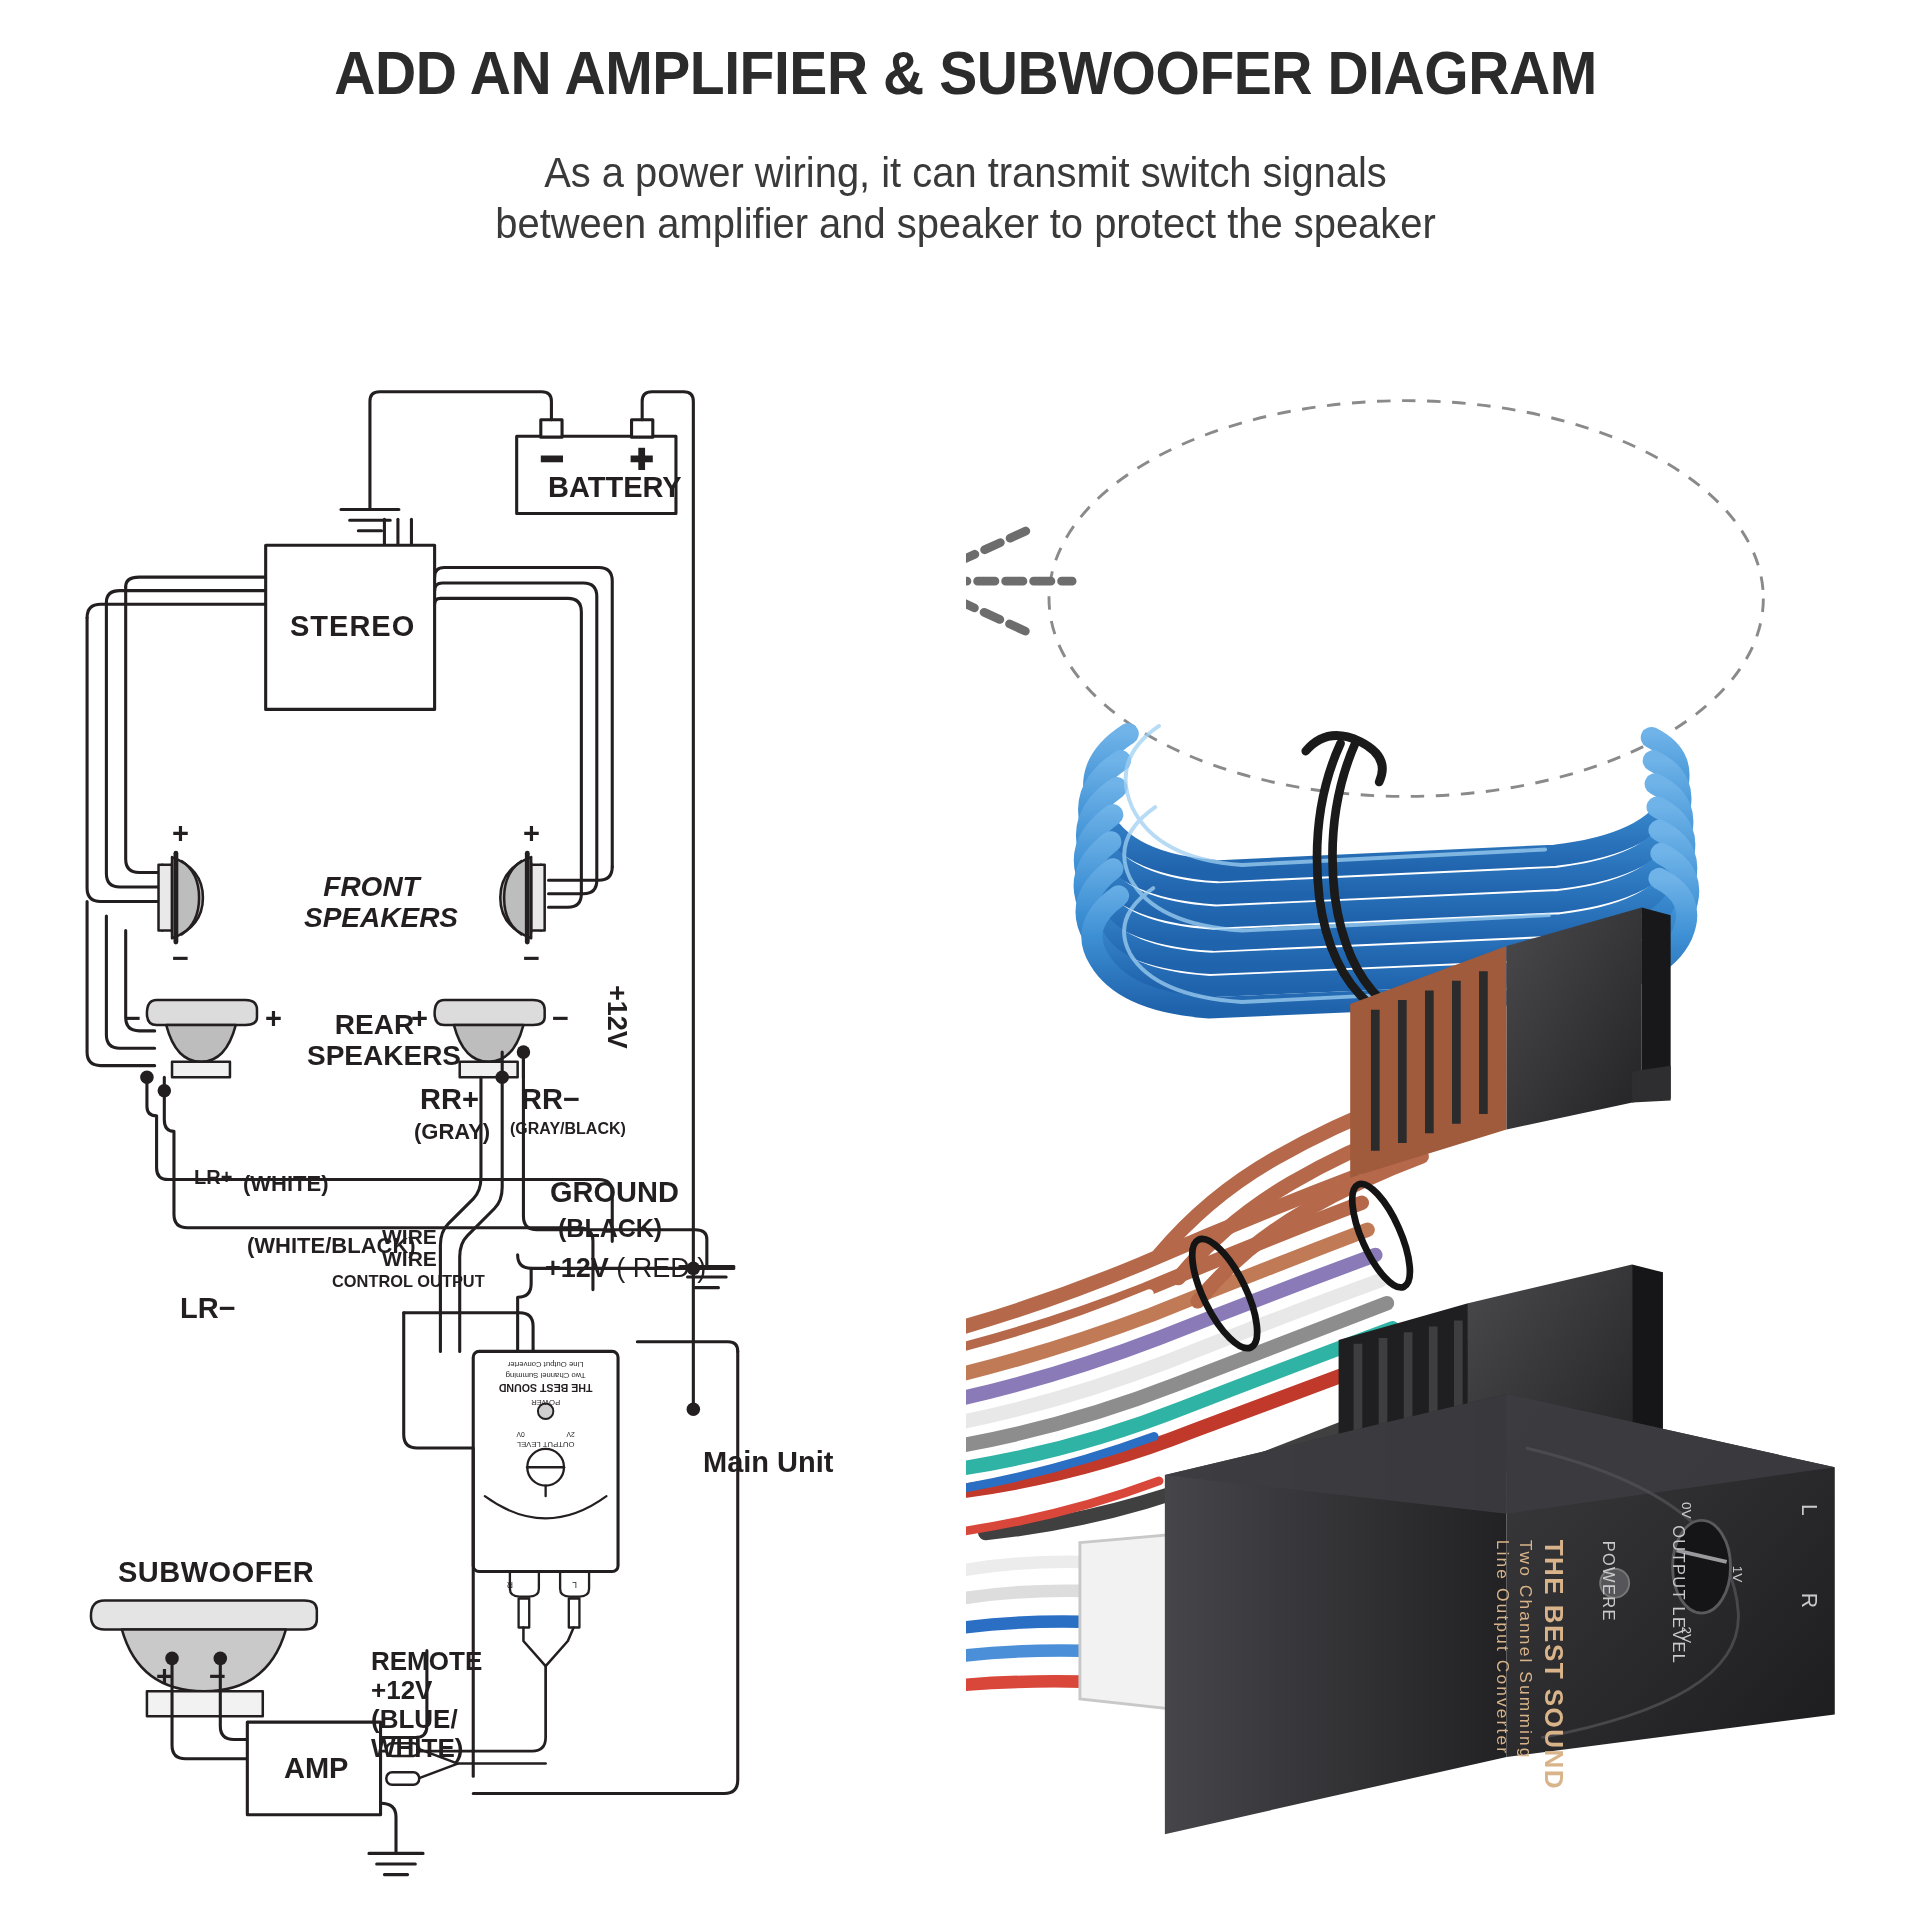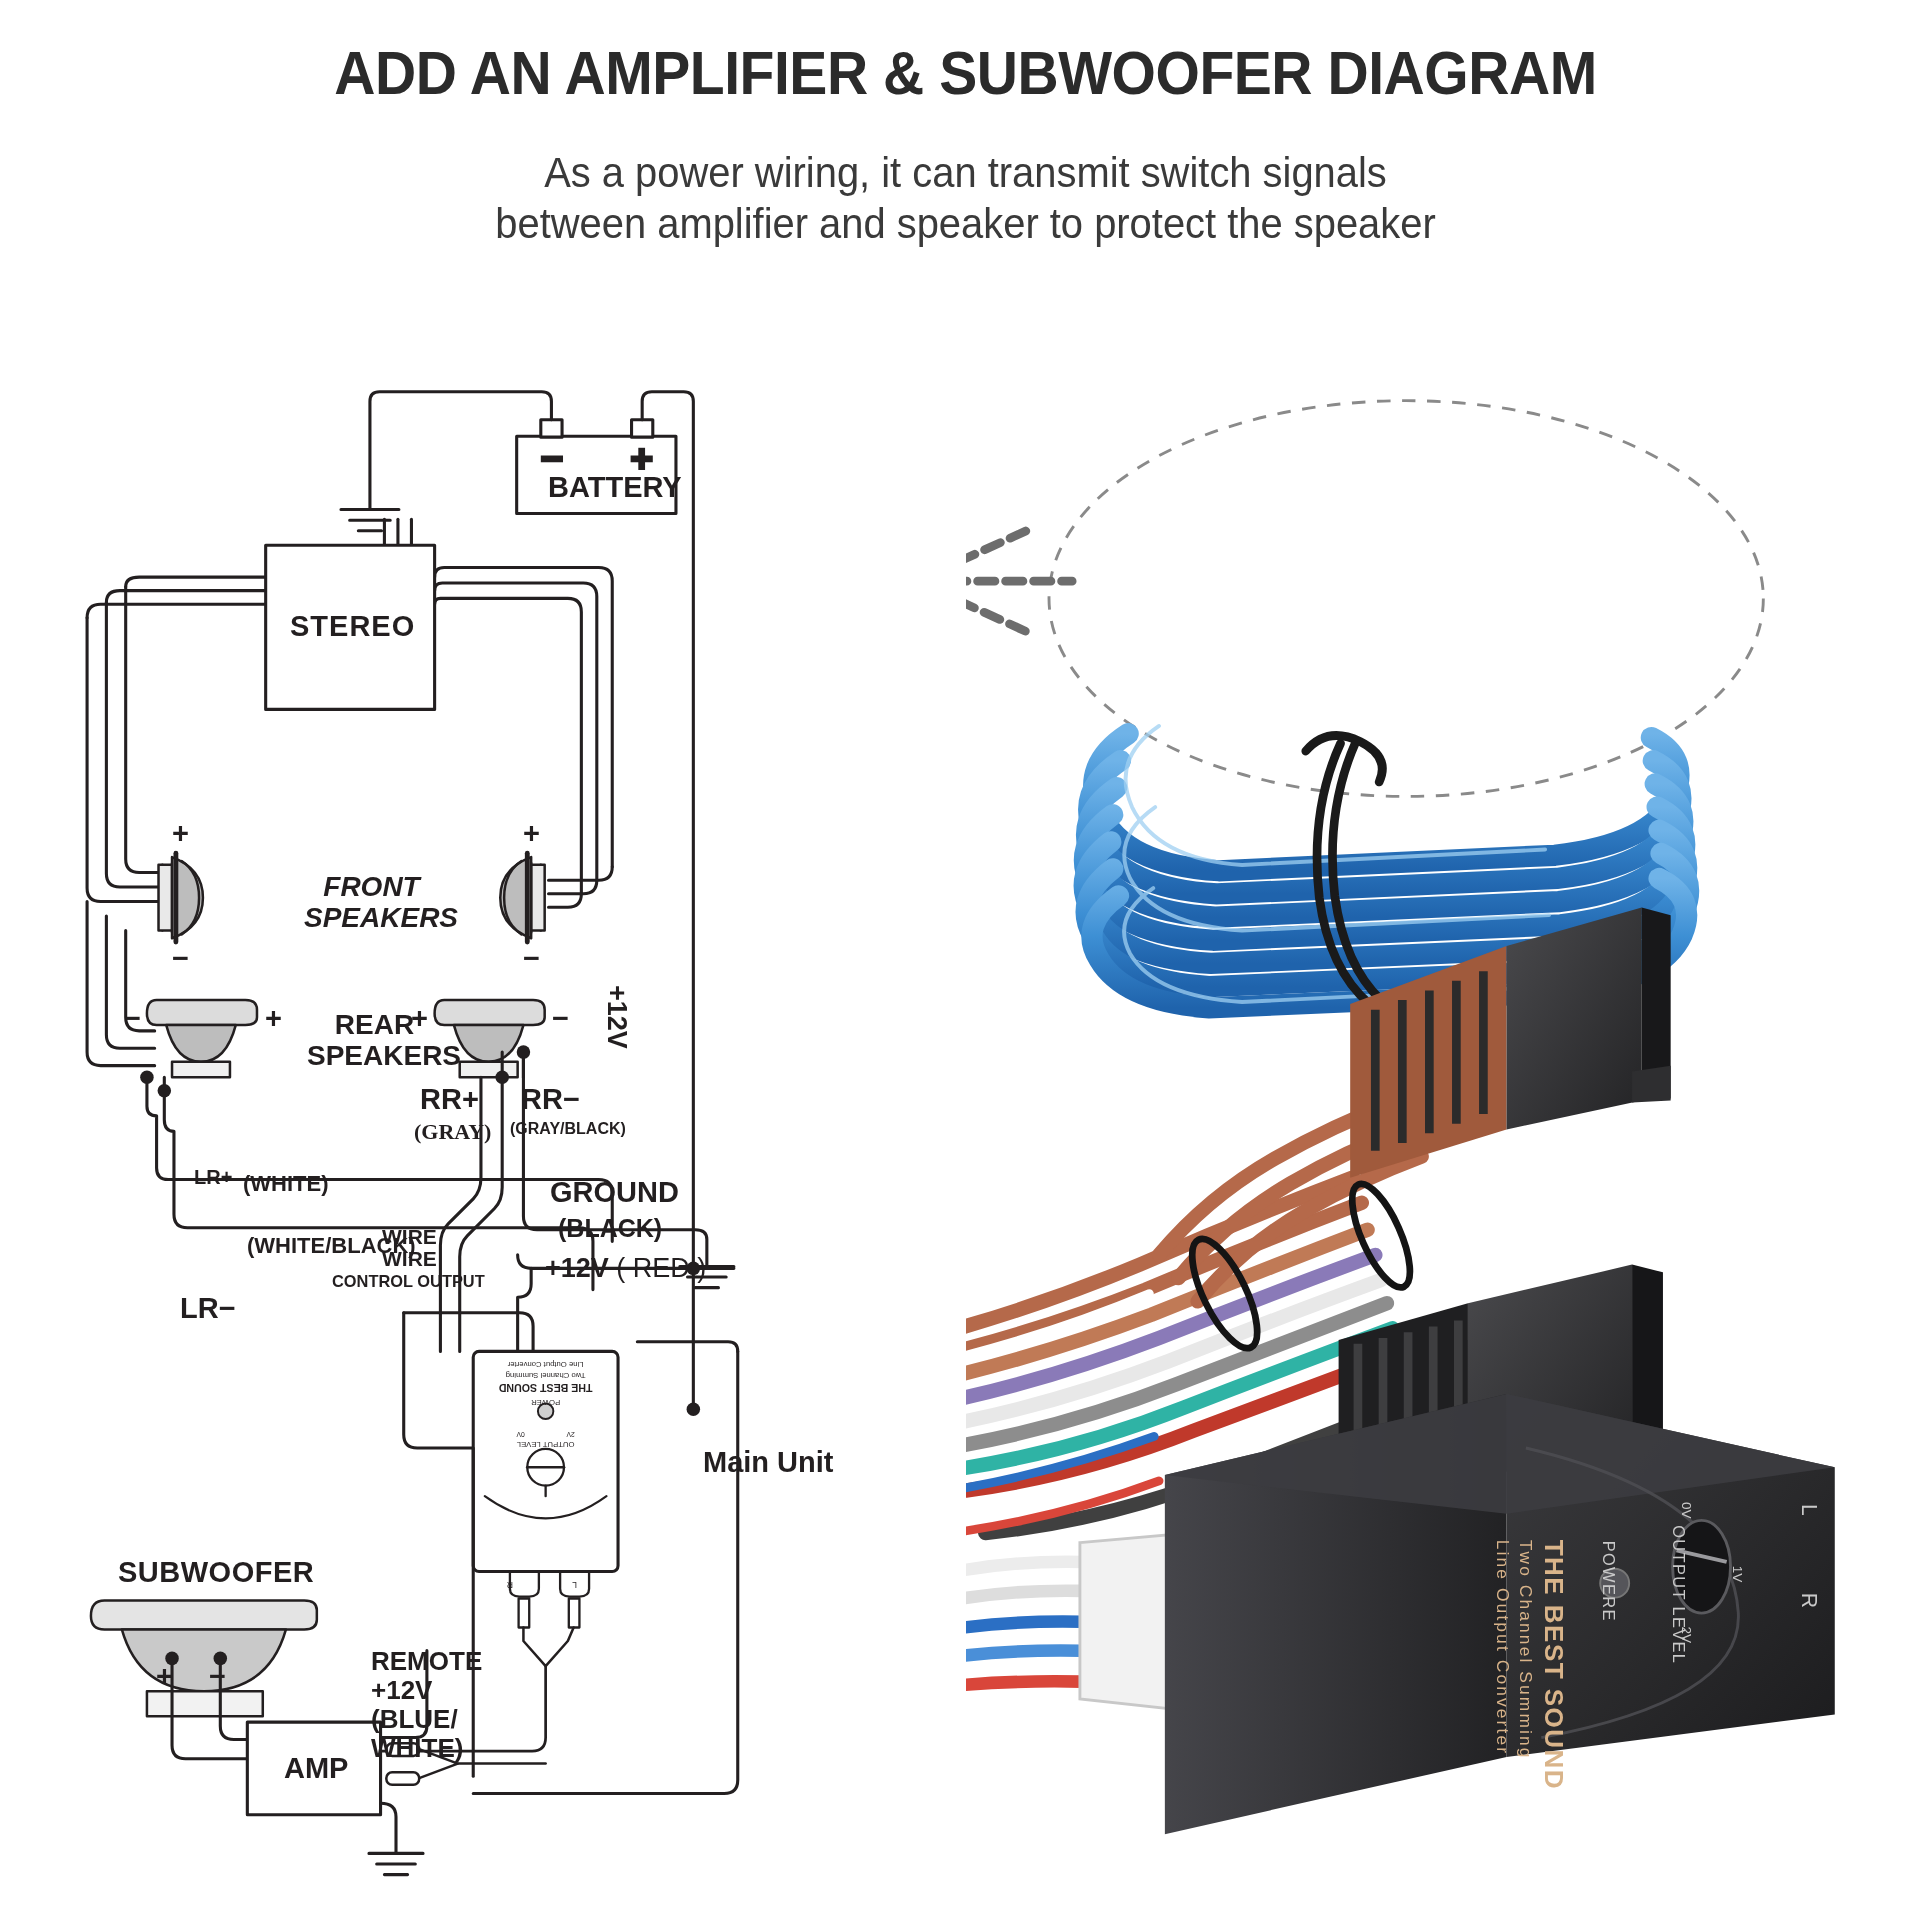--- a/index.html
+++ b/index.html
@@ -234,21 +234,21 @@
     <span>SPEAKERS</span>
   </div>
   <div class="dlabel" style="left:66px;top:616px;font-size:29px;">−</div>
   <div class="dlabel" style="left:207px;top:616px;font-size:29px;">+</div>
   <div class="dlabel" style="left:353px;top:616px;font-size:29px;">+</div>
   <div class="dlabel" style="left:494px;top:616px;font-size:29px;">−</div>
 
   <div class="dlabel" style="left:574px;top:599px;font-size:27px;transform:rotate(90deg);transform-origin:left top;">+12V</div>
 
   <div class="dlabel" style="left:362px;top:697px;font-size:29px;">RR+</div>
-  <div class="dlabel" style="left:356px;top:734px;font-size:22px;font-family:Liberation Serif, serif;">(GRAY)</div>
+  <div class="dlabel" style="left:356px;top:734px;font-size:22px;">(GRAY)</div>
   <div class="dlabel" style="left:463px;top:697px;font-size:29px;">RR−</div>
   <div class="dlabel" style="left:452px;top:734px;font-size:16px;">(GRAY/BLACK)</div>
 
   <div class="dlabel" style="left:120px;top:780px;font-size:20px;margin-left:16px;">LR+</div>
   <div class="dlabel" style="left:185px;top:786px;font-size:22px;">(WHITE)</div>
   <div class="dlabel" style="left:122px;top:874px;font-size:29px;margin-top:32px;">LR−</div>
   <div class="dlabel" style="left:189px;top:848px;font-size:22px;">(WHITE/BLACK)</div>
 
   <div class="dlabel" style="left:492px;top:790px;font-size:29px;">GROUND</div>
   <div class="dlabel" style="left:500px;top:828px;font-size:25px;">(BLACK)</div>

